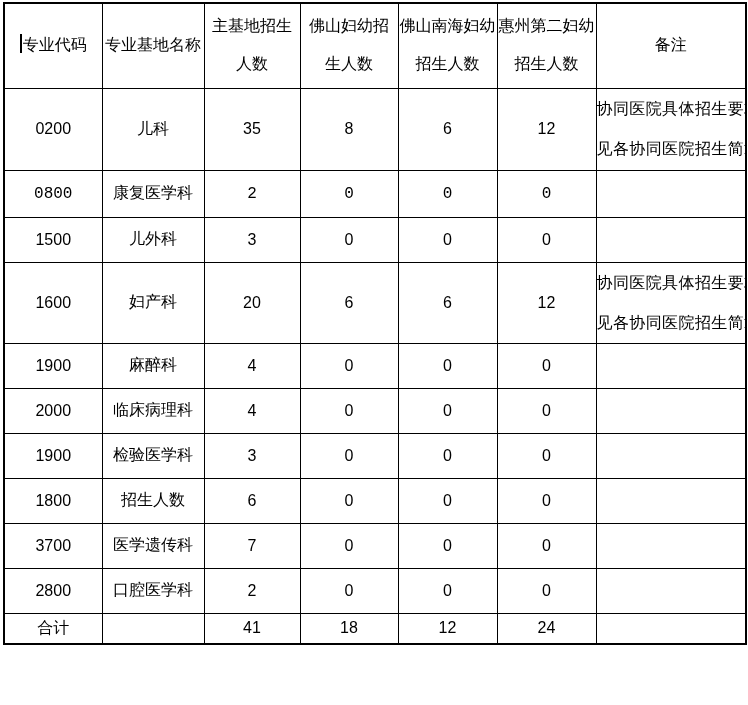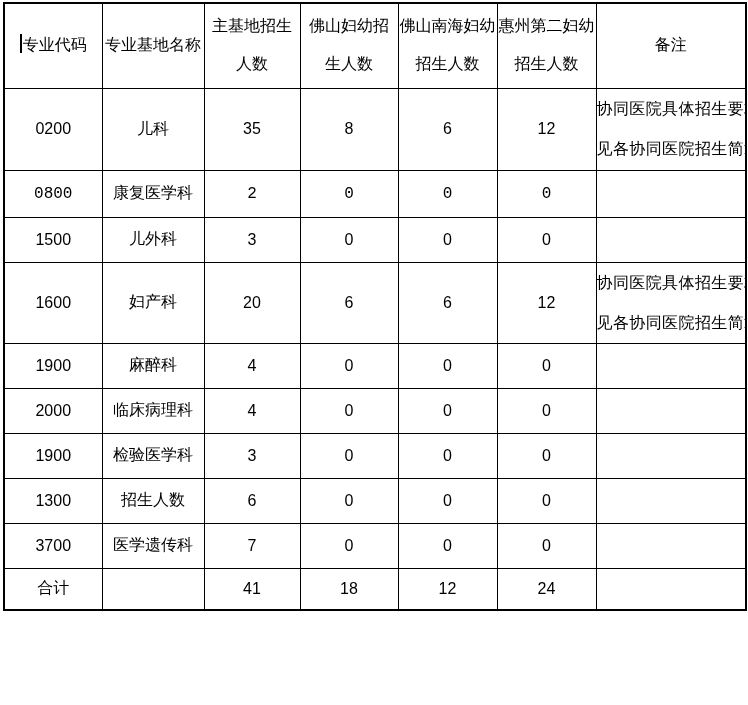--- a/index.html
+++ b/index.html
@@ -32,21 +32,21 @@
     vertical-align: middle;
     font-size: 16px;
     font-weight: normal;
     overflow: hidden;
   }
   tr.r-head  { height: 85px; }
   tr.r-tall  { height: 82px; }
   tr.r-tall2 { height: 81px; }
   tr.r-med   { height: 47px; font-family: Liberation Mono, monospace; }
   tr.r-norm  { height: 45px; }
-  tr.r-total { height: 42px; margin-top: 34px; }
+  tr.r-total { height: 31px; margin-top: 34px; }
   .hl { line-height: 38px; white-space: nowrap; font-family: Liberation Mono, monospace; }
   td.remark {
     text-align: left;
     font-size: 14px;
     letter-spacing: 0.4px;
     padding: 0 1px;
   }
   .rl { line-height: 40px; white-space: nowrap; }
   .caret {
     display: inline-block;
@@ -191,35 +191,47 @@
         <td>3</td>
         <td>0</td>
         <td>0</td>
         <td>0</td>
         <td class="remark">
           <div class="rl"></div>
           <div class="rl"></div>
         </td>
       </tr>
       <tr class="r-norm">
-        <td>1300</td>
+        <td>1800</td>
         <td>招生人数</td>
         <td>6</td>
         <td>0</td>
         <td>0</td>
         <td>0</td>
         <td class="remark">
           <div class="rl"></div>
           <div class="rl"></div>
         </td>
       </tr>
       <tr class="r-norm">
         <td>3700</td>
         <td>医学遗传科</td>
         <td>7</td>
+        <td>0</td>
+        <td>0</td>
+        <td>0</td>
+        <td class="remark">
+          <div class="rl"></div>
+          <div class="rl"></div>
+        </td>
+      </tr>
+      <tr class="r-norm">
+        <td>2800</td>
+        <td>口腔医学科</td>
+        <td>2</td>
         <td>0</td>
         <td>0</td>
         <td>0</td>
         <td class="remark">
           <div class="rl"></div>
           <div class="rl"></div>
         </td>
       </tr>
       <tr class="r-total">
         <td>合计</td>

